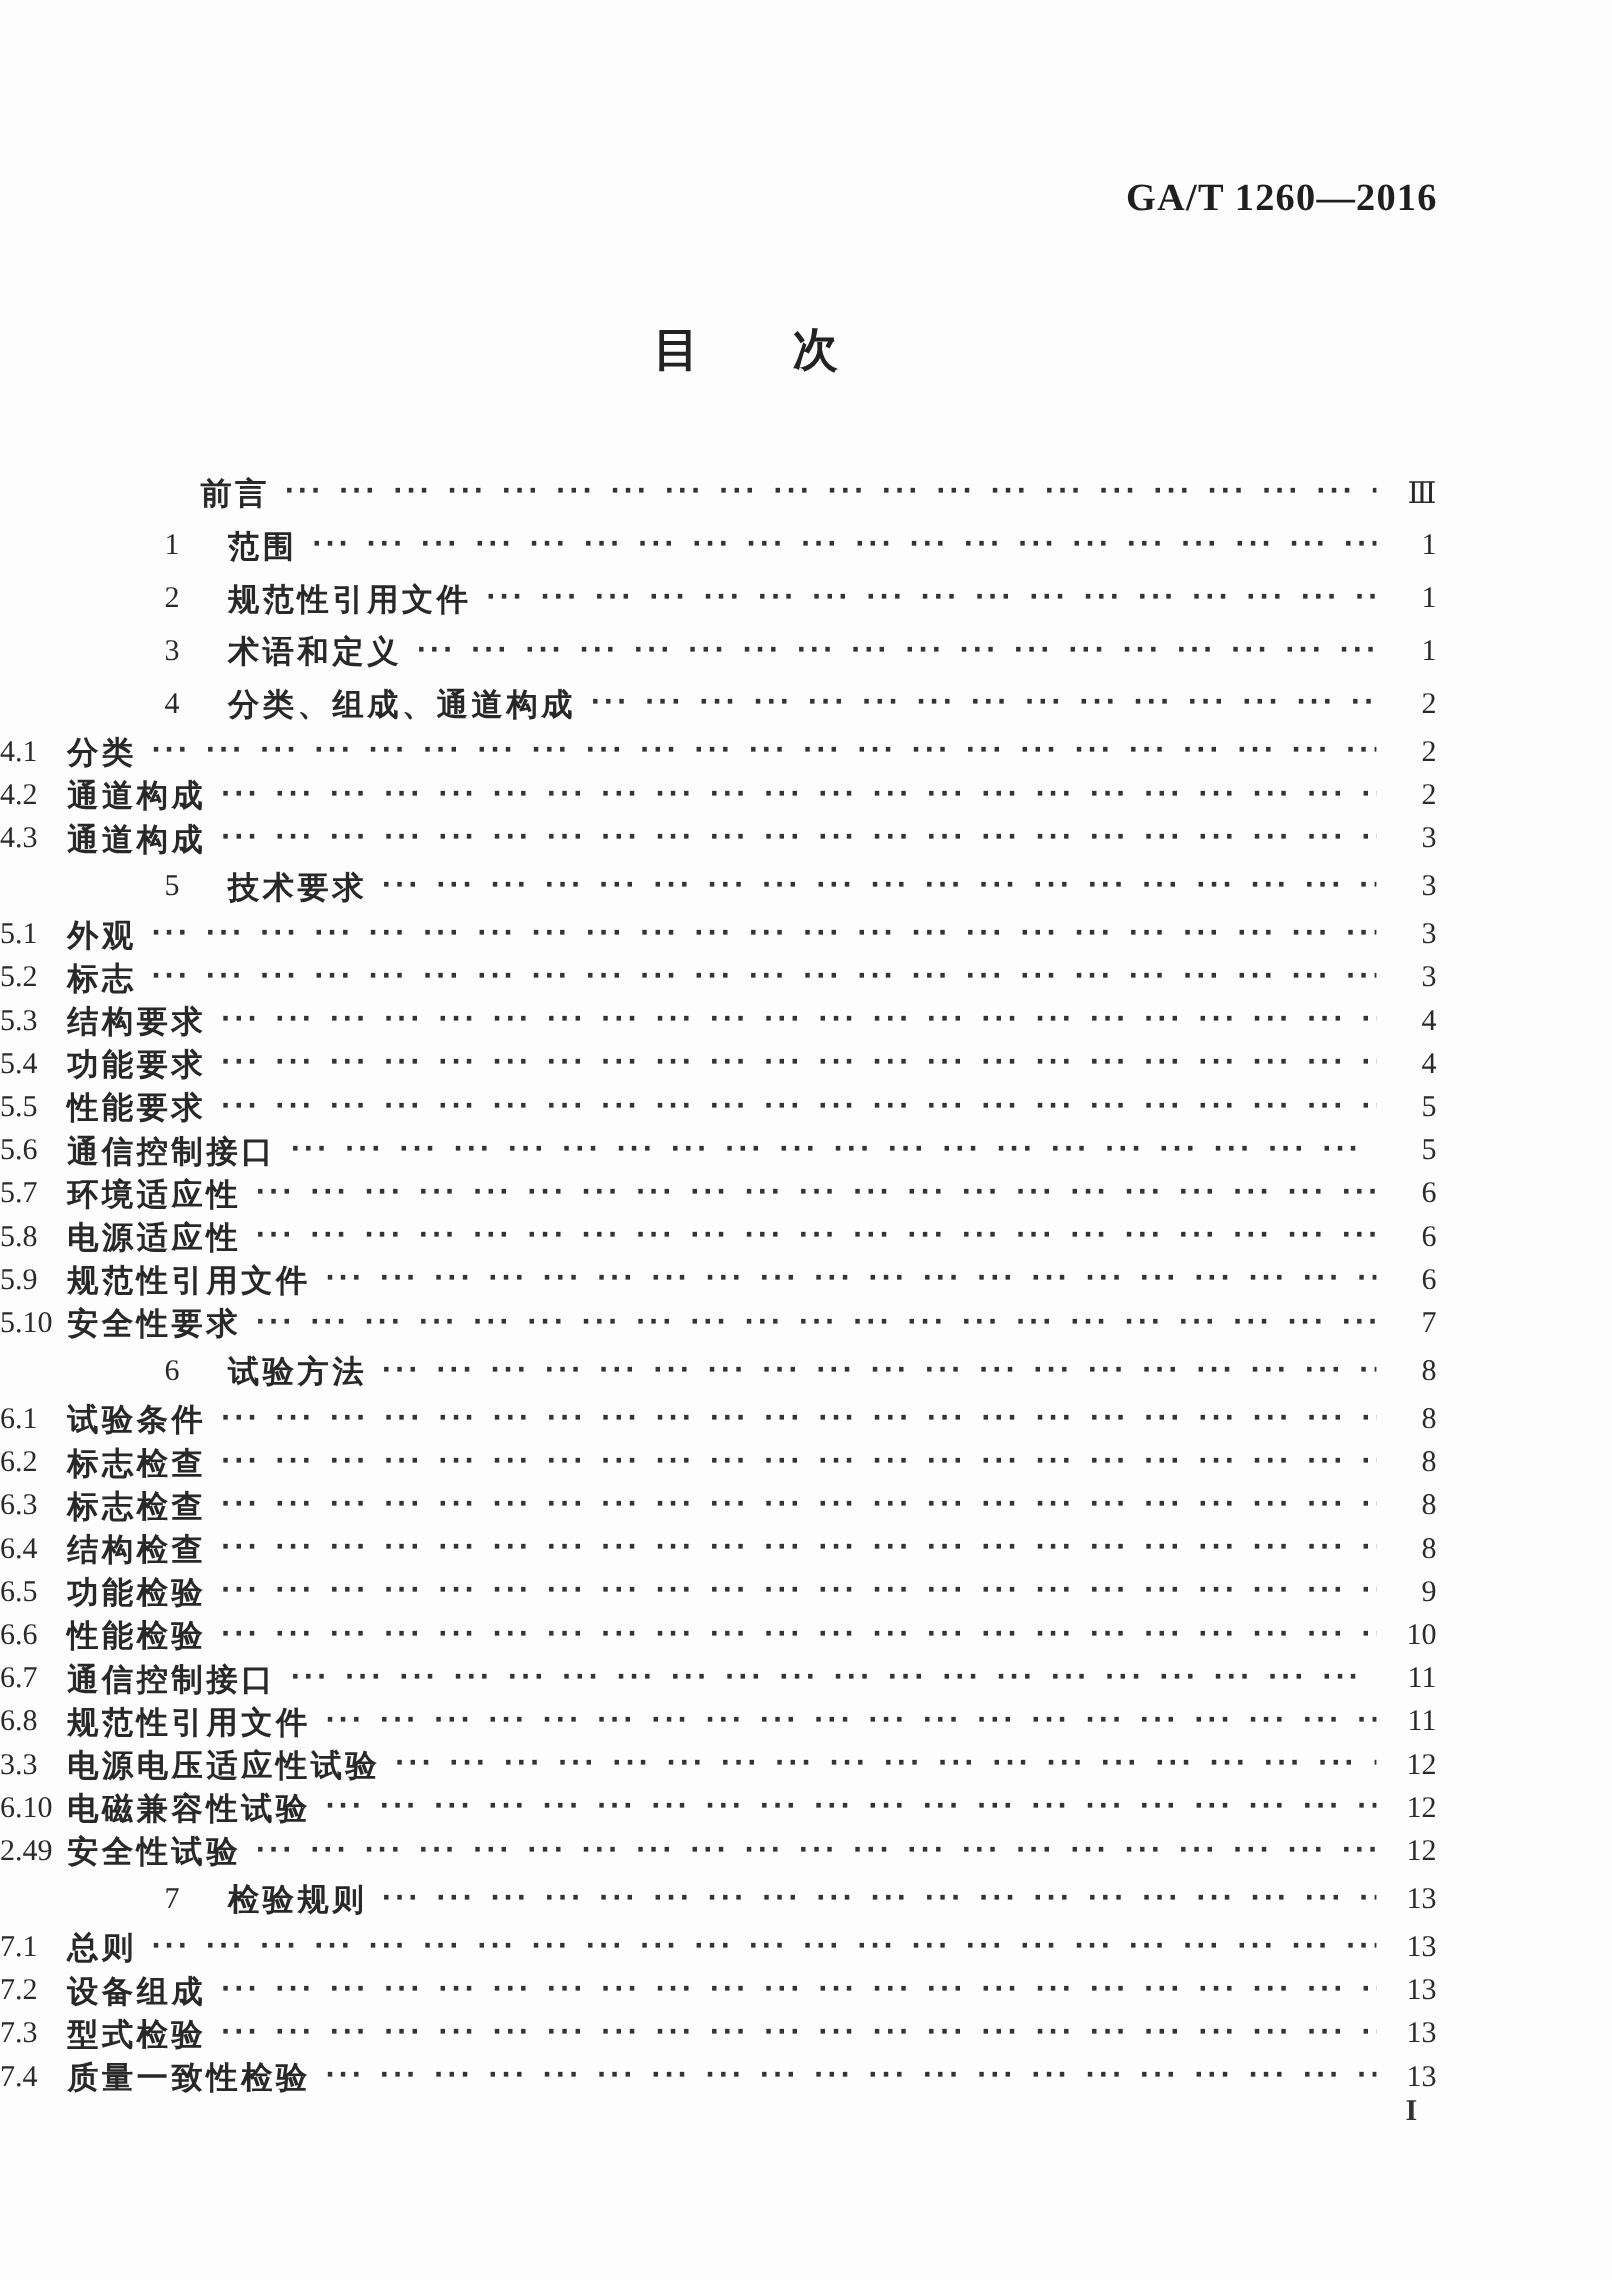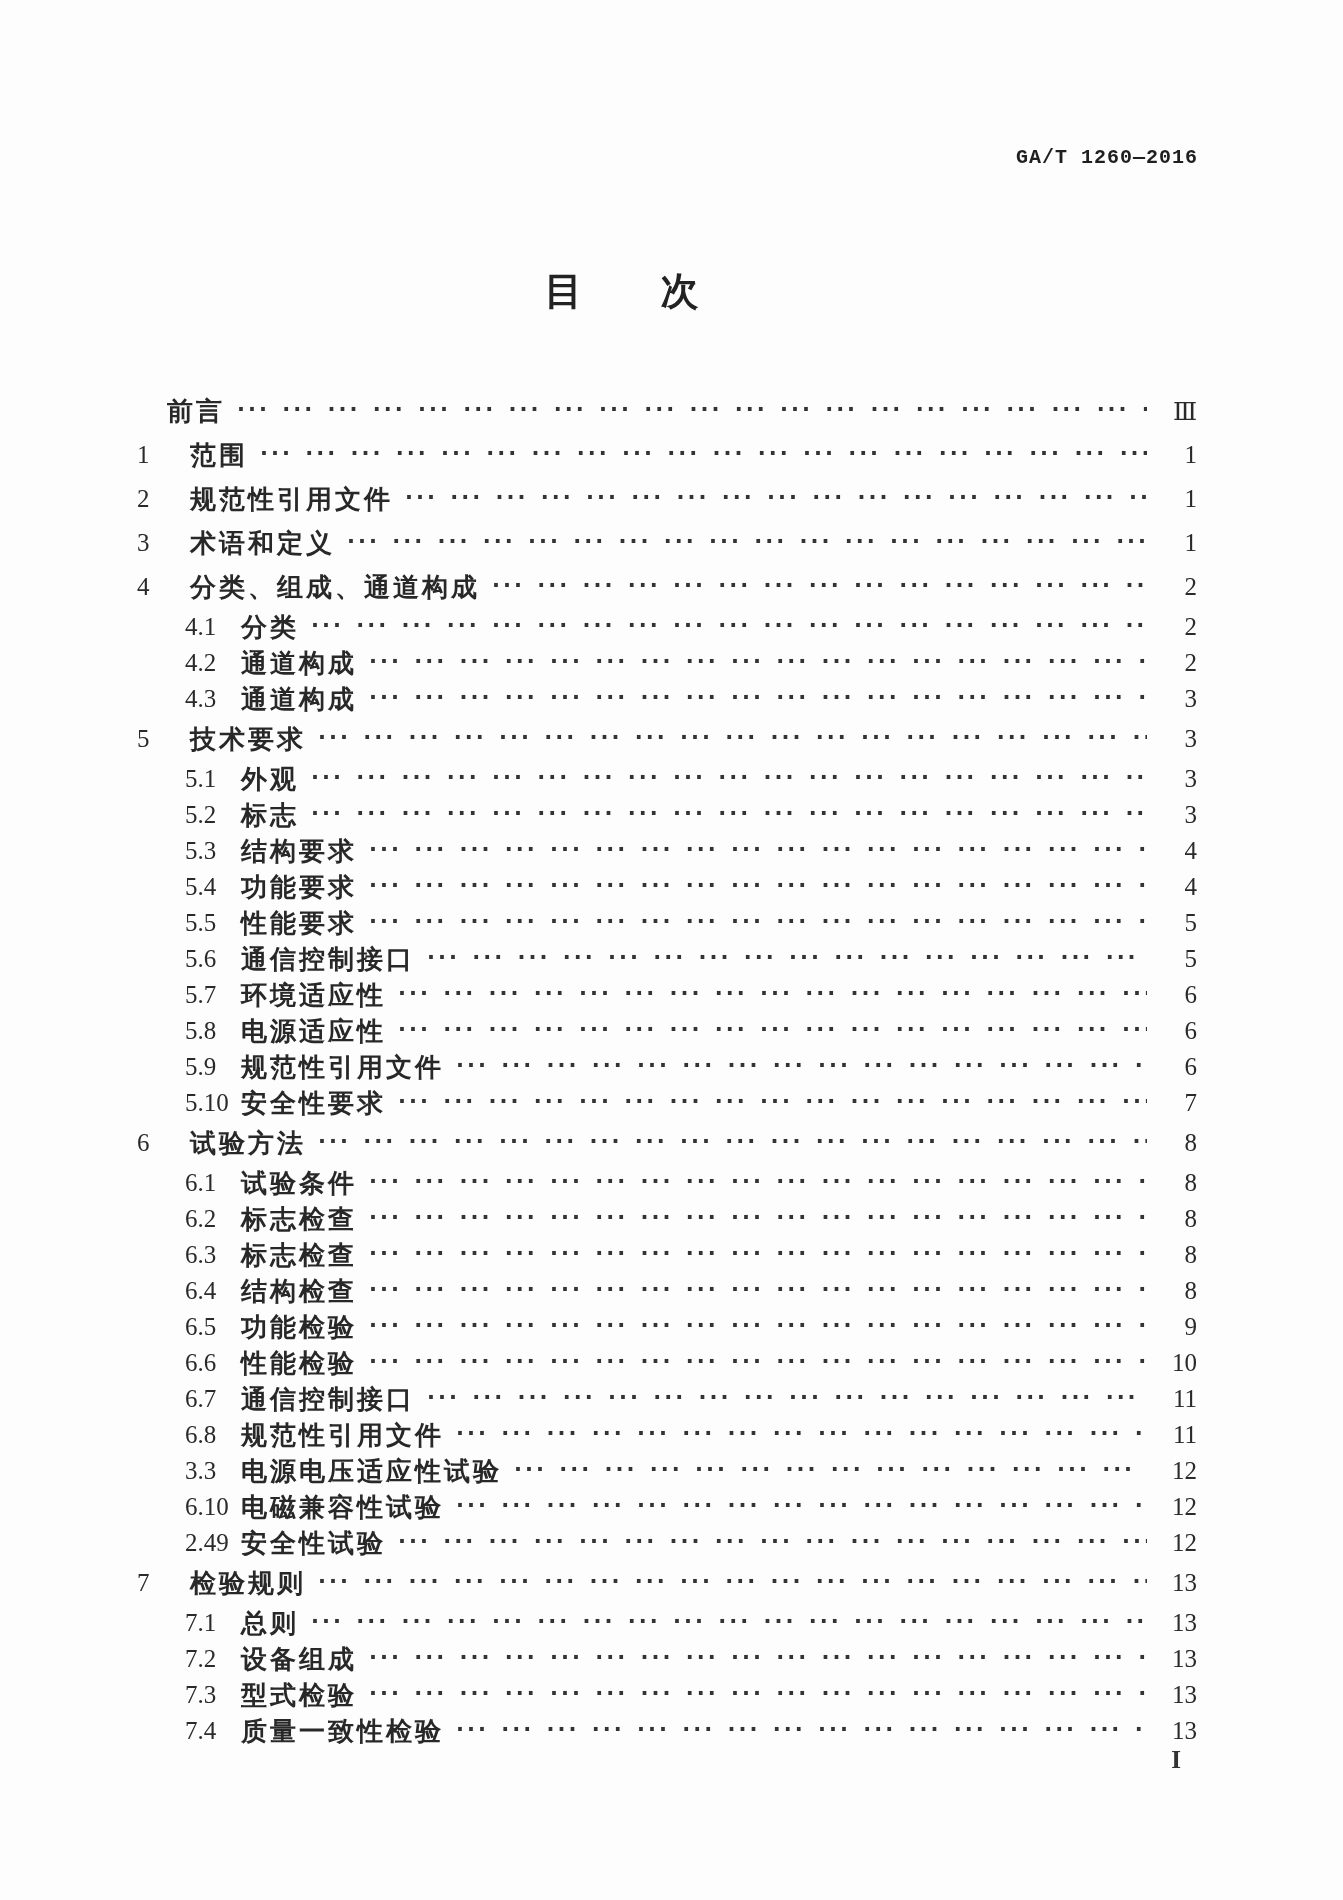--- a/index.html
+++ b/index.html
@@ -13,23 +13,23 @@
     height: 1900px;
     background: #fdfdfd;
     overflow: hidden;
     font-family: "Liberation Serif", "DejaVu Serif", serif;
     color: #262626;
   }
   .std-header {
     position: absolute;
     top: 146px;
     right: 145px;
-    font-family: Liberation Mono, monospace;
+    font-family: Liberation Serif, serif;
     font-weight: bold;
-    font-size: 20px;
+    font-size: 32px;
     letter-spacing: 1px;
     color: #1f1f1f;
   }
   .doc-title {
     position: absolute;
     top: 266px;
     left: 0;
     right: 100px;
     display: flex;
     justify-content: center;
@@ -48,21 +48,21 @@
   }
   .toc-row {
     display: flex;
     align-items: center;
     height: 36px;
     font-size: 26px;
     color: #282828;
   }
   .toc-row.lvl0 { padding-left: 153px; margin-top: 4px; margin-bottom: 4px; margin-left: 14px; }
   .toc-row.lvl1 { padding-left: 137px; margin-top: 4px; margin-bottom: 4px; }
-  .toc-row.lvl2 { padding-left: 185px; }
+  .toc-row.lvl2 { }
   .toc-row .num {
     flex: 0 0 auto;
     font-size: 25px;
     color: #2a2a2a;
   }
   .toc-row.lvl1 .num { width: 53px; }
   .toc-row.lvl2 .num { width: 56px; }
   .toc-row .label {
     flex: 0 0 auto;
     letter-spacing: 3px;

